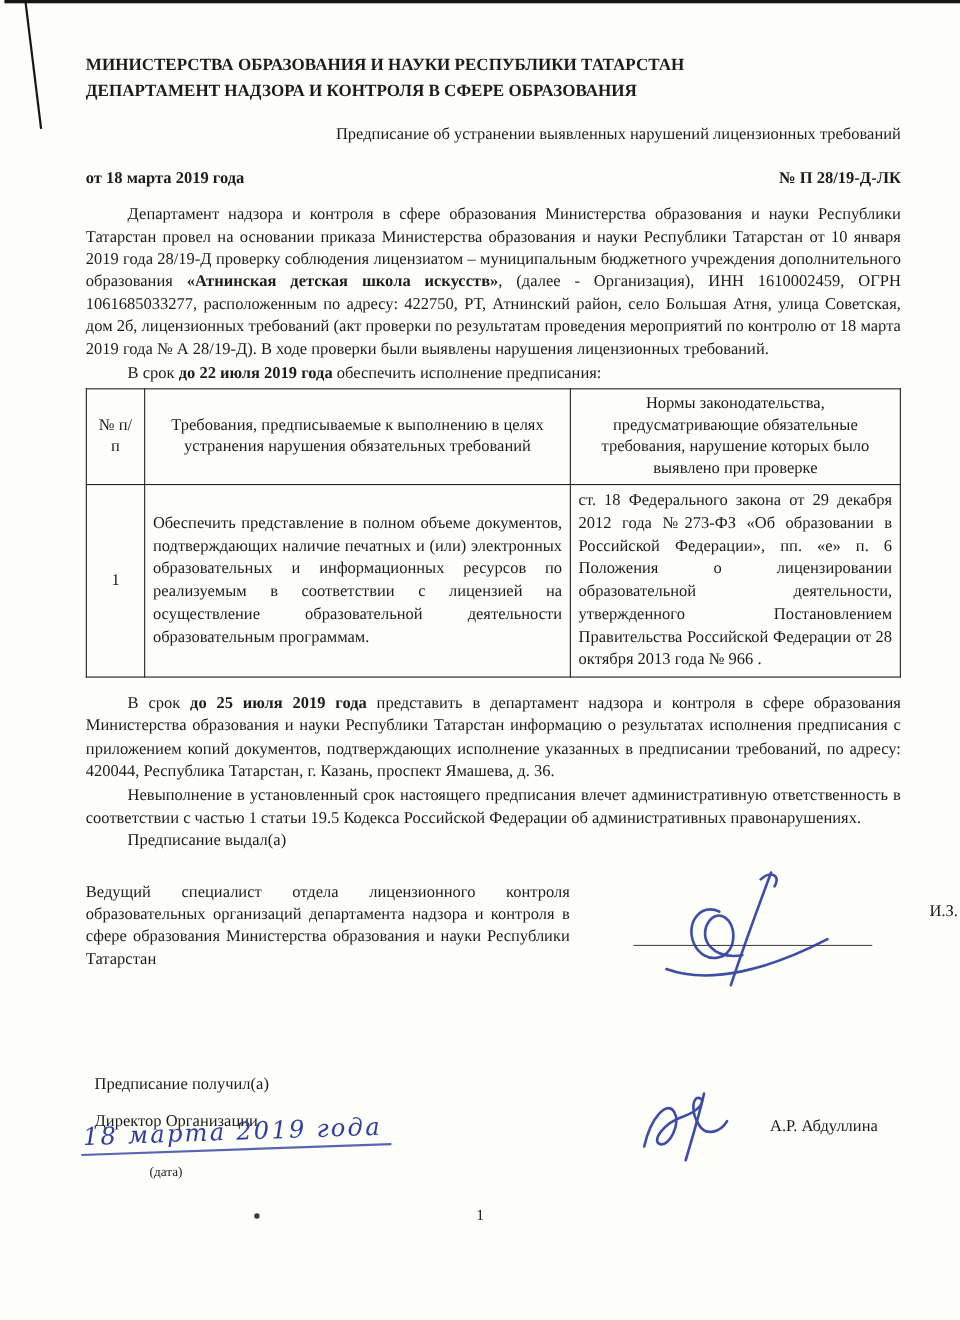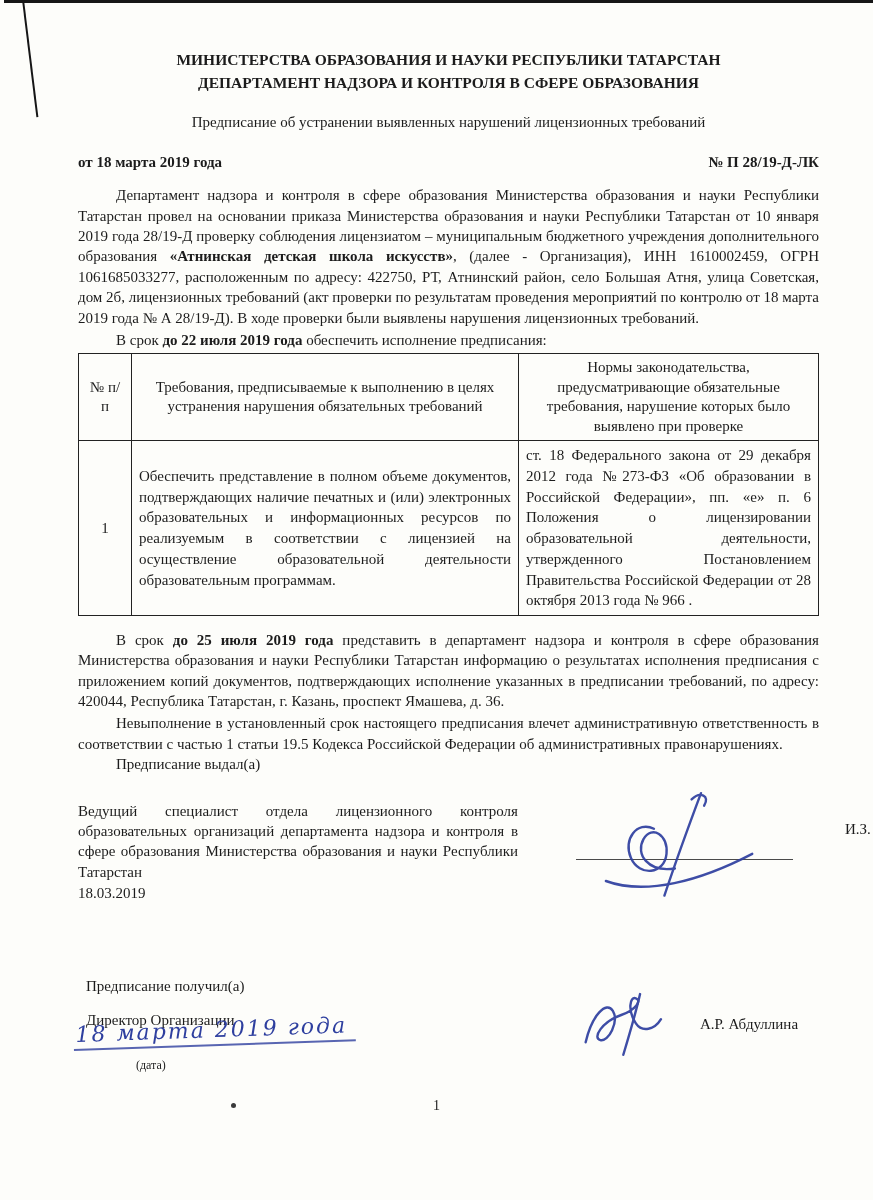--- a/index.html
+++ b/index.html
@@ -11,22 +11,22 @@
   }
   .content { position:absolute; left:78px; right:54px; top:0; font-size:15px; line-height:1.36; }
 
   
   .scan-top { position:absolute; top:0; left:4px; right:0; height:3px; background:#161616; }
   .scan-left { position:absolute; top:0; left:22px; width:2px; height:118px; background:#161616;
                transform:rotate(-7deg); transform-origin:top center; }
   .artifact-dot { position:absolute; left:231px; top:1103px; width:5px; height:5px;
                   border-radius:50%; background:#3a3a3a; }
 
-  .title-block { margin-top:48px; text-align:center; font-weight:bold; font-size:15.5px; line-height:1.5; }
-  .subtitle { margin-top:17px; text-align:center; }
+  .title-block { margin-top:48px; font-weight:bold; font-size:15.5px; line-height:1.5; }
+  .subtitle { margin-top:17px; text-align:right; }
   .date-row { margin-top:20px; display:flex; justify-content:space-between;font-weight:bold; }
 
   p { margin:0; }
   .para { margin-top:13px; text-align:justify; text-indent:38px; }
   .para-tight { margin-top:2px; text-align:justify; text-indent:38px; }
 
   table.prescription { border-collapse:collapse; width:100%; margin-top:3px; }
   table.prescription th, table.prescription td {
     border:1.5px solid #222; padding:4px 7px; font-weight:normal; font-size:15px;
     vertical-align:middle;
@@ -111,21 +111,20 @@
     <p class="para" style="margin-top:14px;"><span>В срок </span><b>до 25 июля 2019 года</b><span> представить в департамент надзора и контроля в сфере образования Министерства образования и науки Республики Татарстан информацию о результатах исполнения предписания с приложением копий документов, подтверждающих исполнение указанных в предписании требований, по адресу: 420044, Республика Татарстан, г. Казань, проспект Ямашева, д. 36.</span></p>
 
 
     <p class="para-tight">Невыполнение в установленный срок настоящего предписания влечет административную ответственность в соответствии с частью 1 статьи 19.5 Кодекса Российской Федерации об административных правонарушениях.</p>
 
     <p class="issued-label">Предписание выдал(а)</p>
 
     <div class="issued-row">
       <div>
         <div class="issued-title">Ведущий специалист отдела лицензионного контроля образовательных организаций департамента надзора и контроля в сфере образования Министерства образования и науки Республики Татарстан</div>
-        <div class="issued-date">18.03.2019</div>
       </div>
       <div class="sig-area">
         <div class="sig-line"></div>
         <svg class="sig-svg-1" width="160" height="115" viewBox="0 0 150 110">
           <g fill="none" stroke="#2e3f9f" stroke-width="2.3" stroke-linecap="round" opacity="0.92">
             <path d="M97,4 C88,28 74,66 62,102"></path>
             <path d="M88,10 C96,2 106,6 100,16"></path>
             <path d="M52,38 C36,30 22,48 30,66 C38,84 62,82 64,62 C66,44 50,34 42,48 C34,62 46,80 72,76"></path>
             <path d="M6,88 C44,102 96,88 146,62"></path>
           </g>

